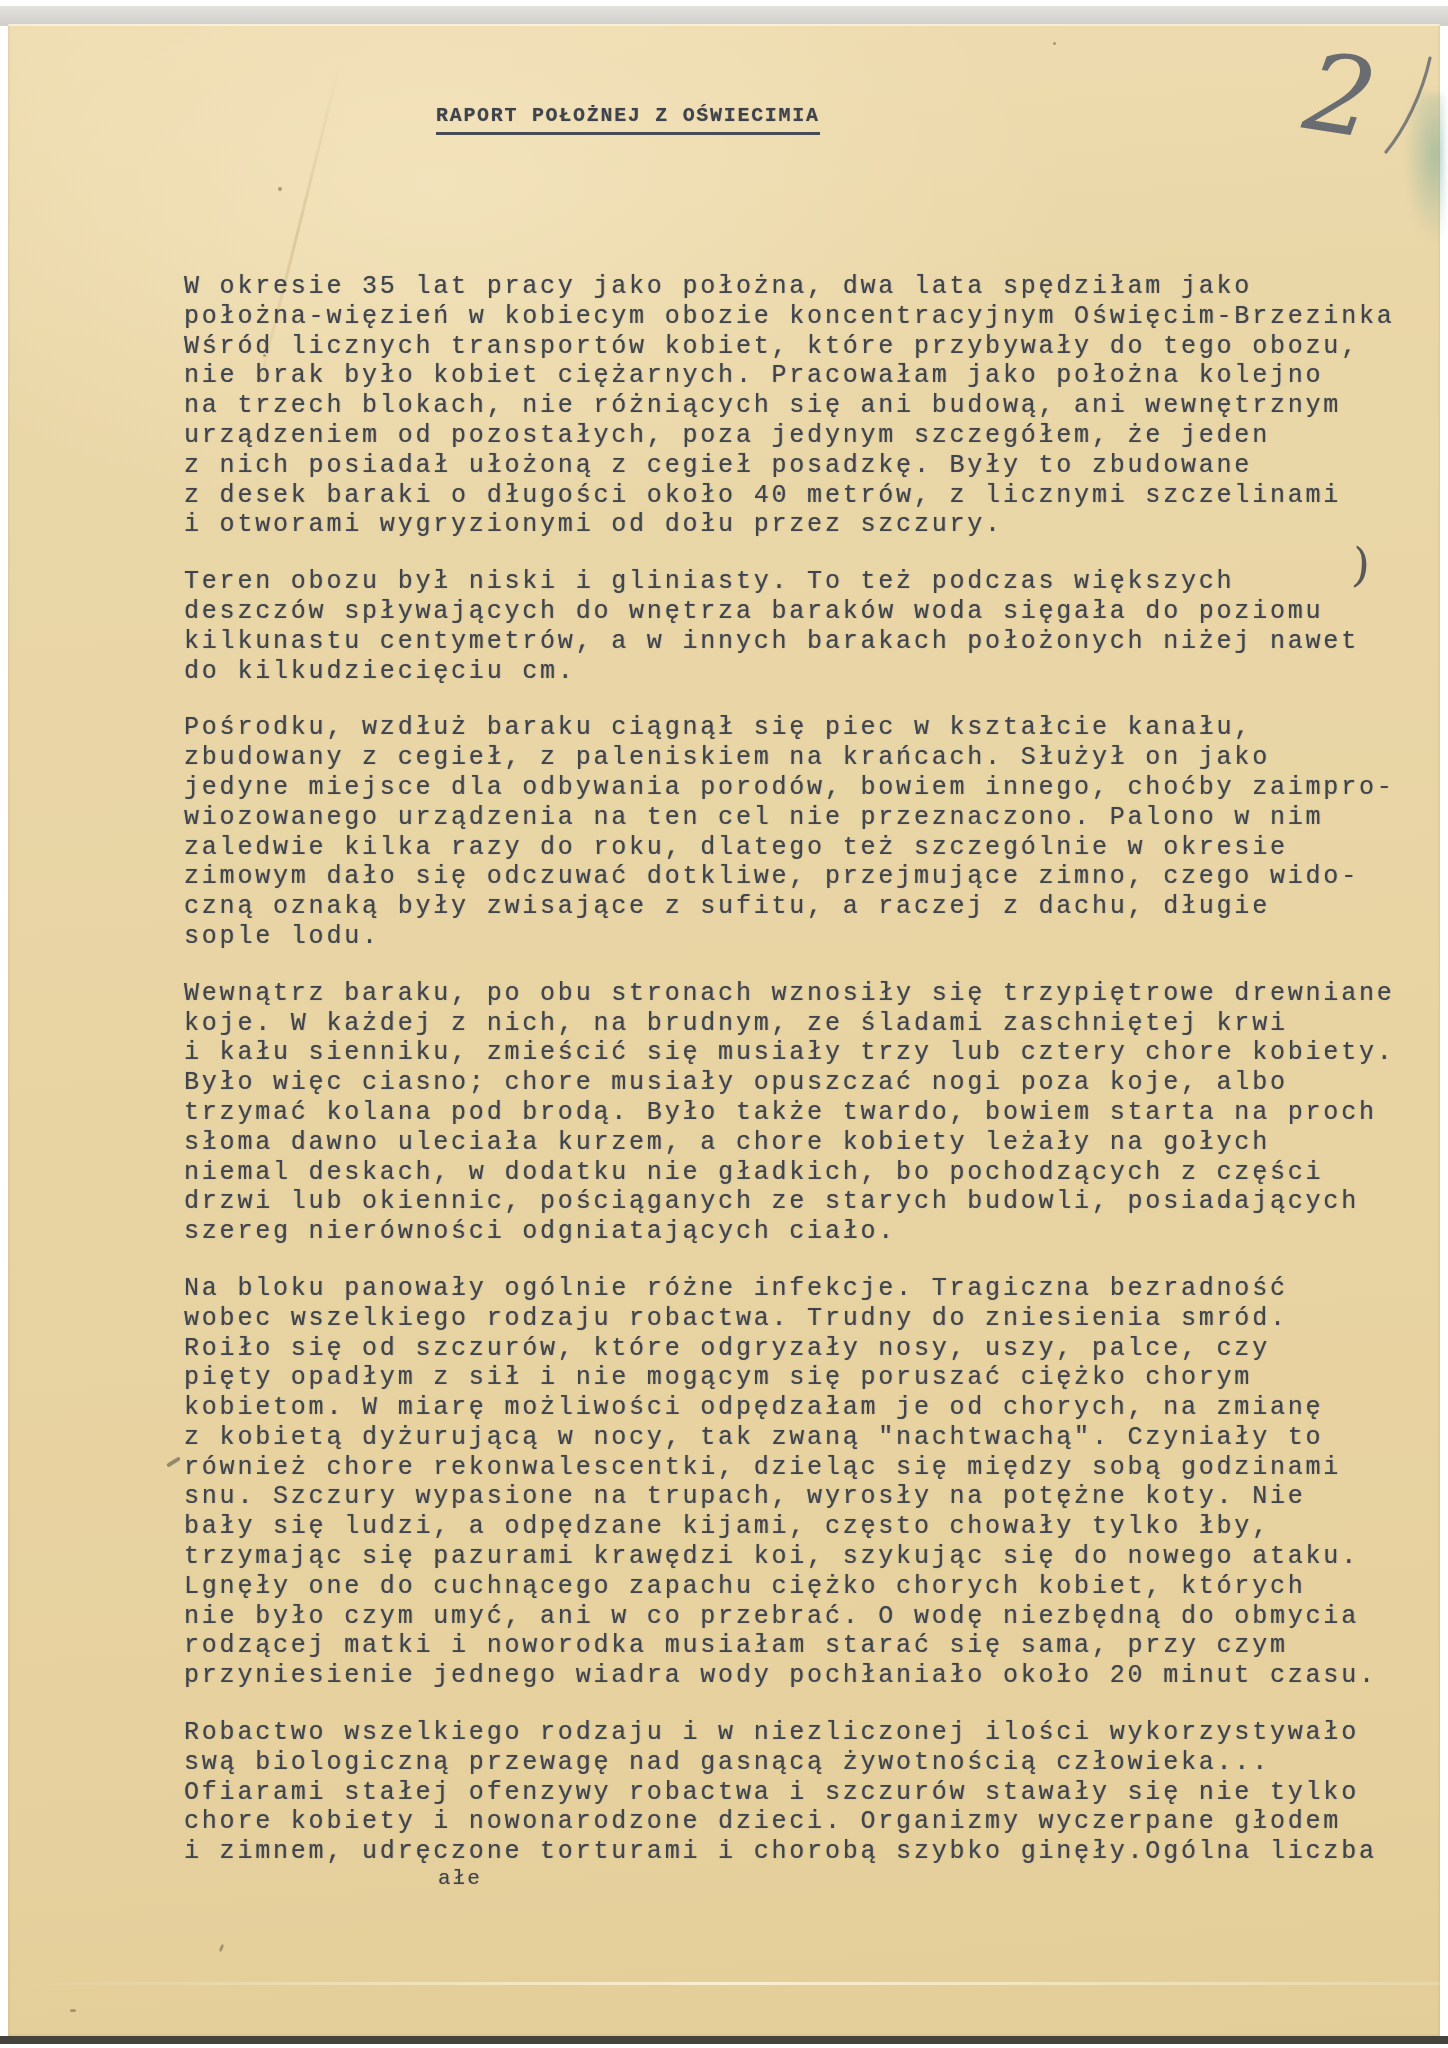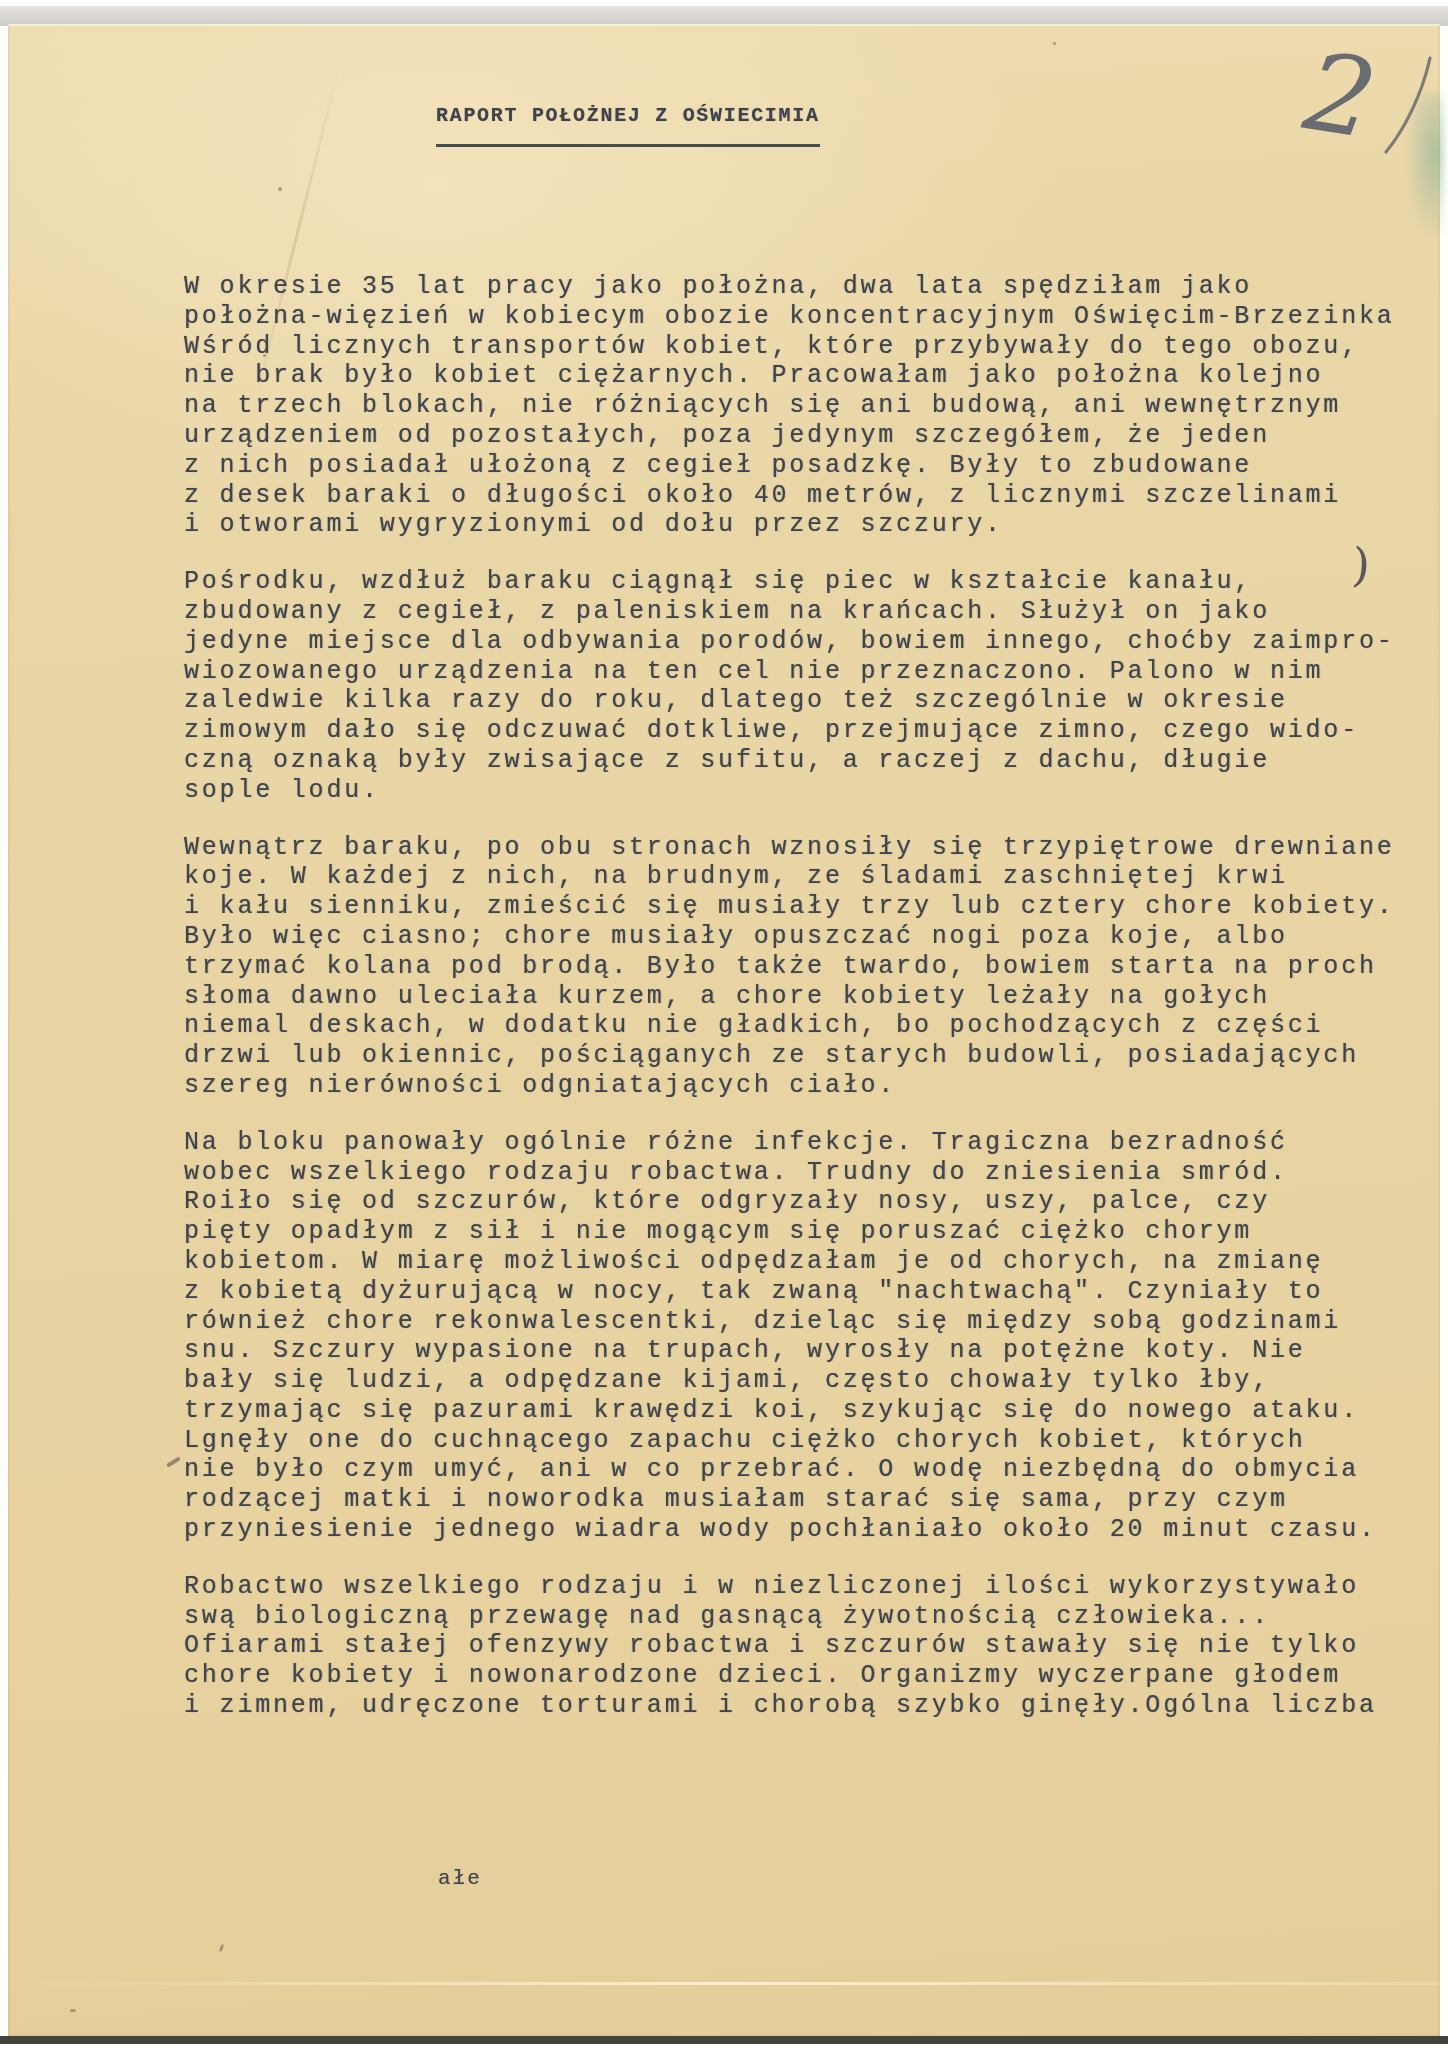--- a/index.html
+++ b/index.html
@@ -52,21 +52,21 @@
   .pagenum .digit{
     position:absolute;left:10px;top:0;font-size:108px;line-height:1;
     transform:rotate(9deg);
   }
   .pagenum svg{position:absolute;left:88px;top:8px;}
   
   .title{
     position:absolute;left:428px;top:80px;margin:0;
     font-size:20px;font-weight:bold;letter-spacing:1.7px;
     color:#3f444c;white-space:nowrap;
-    padding-bottom:17px;border-bottom:3px solid #474c54;
+    padding-bottom:5px;border-bottom:3px solid #474c54;
     text-shadow:0 0 1px rgba(63,68,76,0.55);
   }
   
   .bodytext{
     position:absolute;left:176px;top:232px;width:1240px;
     color:#40454d;font-size:25px;letter-spacing:2.8px;line-height:29.8px;
     text-shadow:0 0 1px rgba(64,69,77,0.5),1px 0 0 rgba(64,69,77,0.12);
   }
   .para{margin:16px 0 27px 0;white-space:pre-line;}
   
@@ -113,20 +113,24 @@
     <div class="bodytext">
       <p class="para">W okresie 35 lat pracy jako położna, dwa lata spędziłam jako
 położna-więzień w kobiecym obozie koncentracyjnym Oświęcim-Brzezinka
 Wśród licznych transportów kobiet, które przybywały do tego obozu,
 nie brak było kobiet ciężarnych. Pracowałam jako położna kolejno
 na trzech blokach, nie różniących się ani budową, ani wewnętrznym
 urządzeniem od pozostałych, poza jedynym szczegółem, że jeden
 z nich posiadał ułożoną z cegieł posadzkę. Były to zbudowane
 z desek baraki o długości około 40 metrów, z licznymi szczelinami
 i otworami wygryzionymi od dołu przez szczury.</p>
+      <p class="para">Teren obozu był niski i gliniasty. To też podczas większych
+deszczów spływających do wnętrza baraków woda sięgała do poziomu
+kilkunastu centymetrów, a w innych barakach położonych niżej nawet
+do kilkudziecięciu cm.</p>
       <p class="para">Pośrodku, wzdłuż baraku ciągnął się piec w kształcie kanału,
 zbudowany z cegieł, z paleniskiem na krańcach. Służył on jako
 jedyne miejsce dla odbywania porodów, bowiem innego, choćby zaimpro-
 wiozowanego urządzenia na ten cel nie przeznaczono. Palono w nim
 zaledwie kilka razy do roku, dlatego też szczególnie w okresie
 zimowym dało się odczuwać dotkliwe, przejmujące zimno, czego wido-
 czną oznaką były zwisające z sufitu, a raczej z dachu, długie
 sople lodu.</p>
       <p class="para">Wewnątrz baraku, po obu stronach wznosiły się trzypiętrowe drewniane
 koje. W każdej z nich, na brudnym, ze śladami zaschniętej krwi

